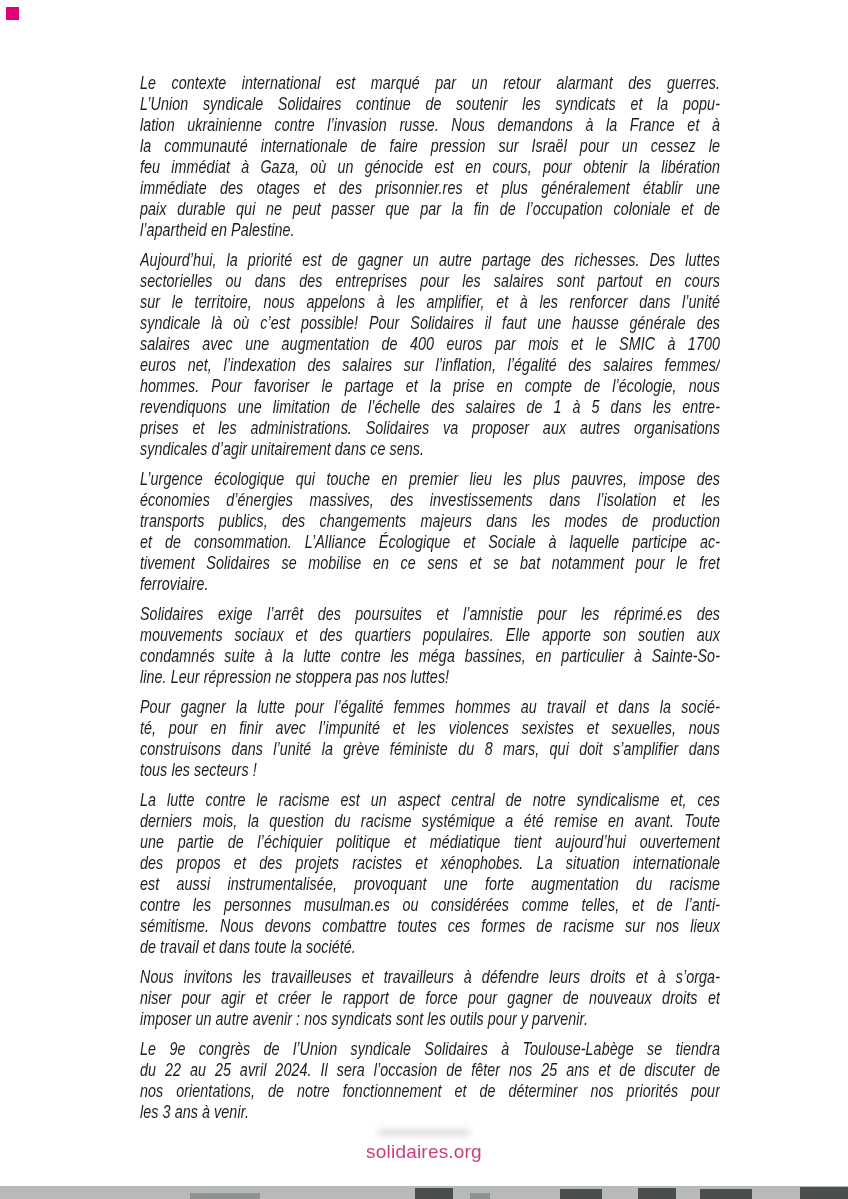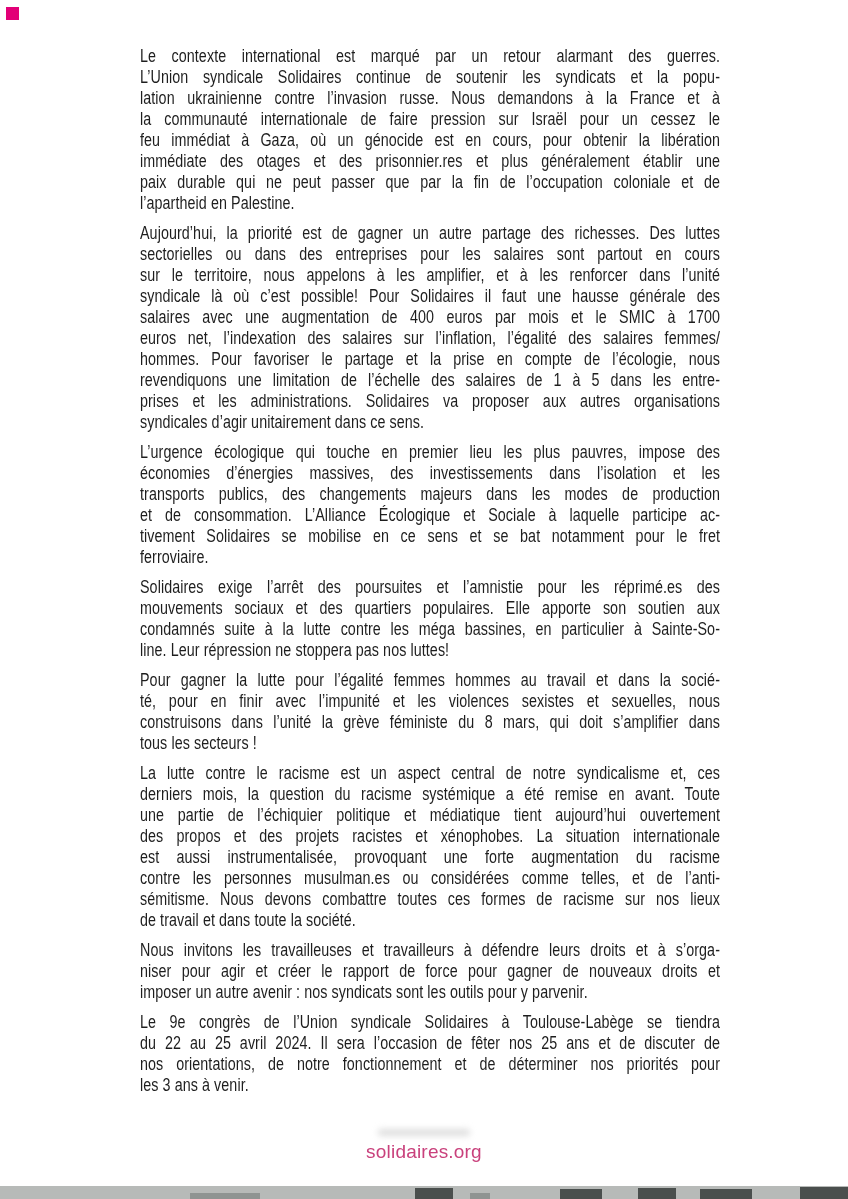--- a/index.html
+++ b/index.html
@@ -17,22 +17,23 @@
   .corner-square {
     position: absolute;
     left: 6px; top: 7px;
     width: 13px; height: 13px;
   }
 
   
   .text-column {
     position: absolute;
     left: 140px;
-    top: 46px;
+    top: 73px;
     width: 580px;
+    font-style: italic;
   }
   
   .text-scale {
     width: 710px;
     transform: scaleX(0.8169);
     transform-origin: 0 0;
   }
   .paragraph { margin: 0 0 9px 0; }
   .paragraph:last-child { margin-bottom: 0; }
   .text-line {

